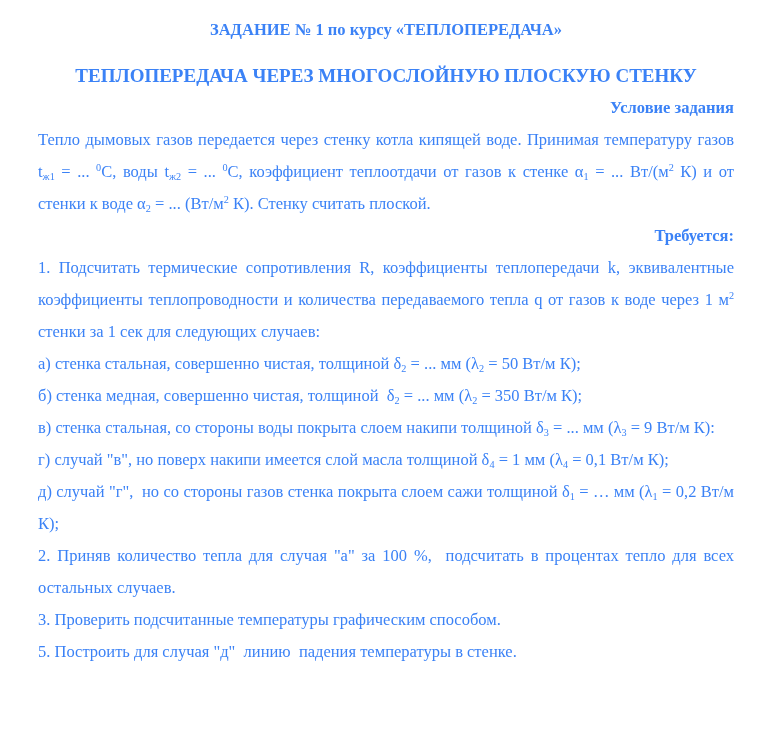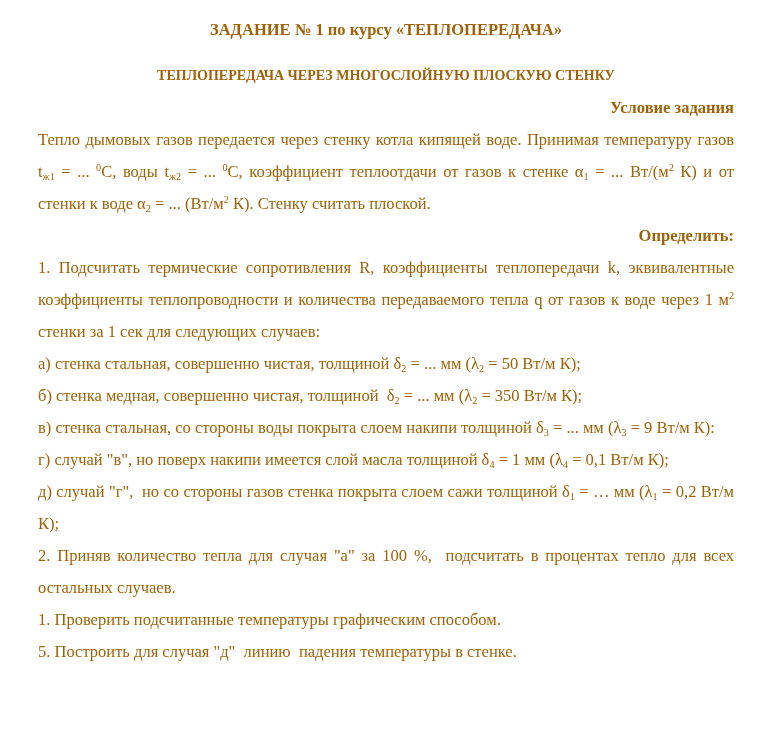--- a/index.html
+++ b/index.html
@@ -6,34 +6,34 @@
     margin: 0;
     padding: 0;
     background: #ffffff;
   }
   .page {
     width: 772px;
     min-height: 754px;
     box-sizing: border-box;
     padding: 12px 38px 16px 38px;
     background: #ffffff;
-    color: #a16207;
+    color: #3b82f6;
     font-family: "Liberation Serif", "DejaVu Serif", serif;
     font-size: 16.5px;
     line-height: 32px;
   }
   .doc-title {
     font-size: 16.5px;
     font-weight: bold;
     text-align: center;
     margin: 2px 0 14px 0;
     line-height: 32px;
   }
   .doc-subtitle {
-    font-size: 14px;
+    font-size: 19px;
     font-weight: bold;
     text-align: center;
     margin: 0 0 0 0;
     line-height: 32px;
   }
   .heading {
     font-size: 16.5px;
     font-weight: bold;
     text-align: right;
     margin: 0;
@@ -58,23 +58,23 @@
 </head>
 <body>
 
 <div class="page">
   <h1 class="doc-title">ЗАДАНИЕ № 1 по курсу «ТЕПЛОПЕРЕДАЧА»</h1>
   <h2 class="doc-subtitle">ТЕПЛОПЕРЕДАЧА ЧЕРЕЗ МНОГОСЛОЙНУЮ ПЛОСКУЮ СТЕНКУ</h2>
 
   <h3 class="heading">Условие задания</h3>
   <p class="body-par"><span>Тепло дымовых газов передается через стенку котла кипящей воде. Принимая температуру газов t</span><sub>ж1</sub><span> = ... </span><sup>0</sup><span>С, воды t</span><sub>ж2</sub><span> = ... </span><sup>0</sup><span>С, коэффициент теплоотдачи от газов к стенке α</span><sub>1</sub><span> = ... Вт/(м</span><sup>2</sup><span> К) и от стенки к воде α</span><sub>2</sub><span> = ... (Вт/м</span><sup>2</sup><span> К). Стенку считать плоской.</span></p>
 
-  <h3 class="heading">Определить:</h3>
+  <h3 class="heading">Требуется:</h3>
   <p class="body-par"><span>1. Подсчитать термические сопротивления R, коэффициенты теплопередачи k, эквивалентные коэффициенты теплопроводности и количества передаваемого тепла q от газов к воде через 1 м</span><sup>2</sup><span> стенки за 1 сек для следующих случаев:</span></p>
   <p class="body-par"><span>а) стенка стальная, совершенно чистая, толщиной δ</span><sub>2</sub><span> = ... мм (λ</span><sub>2</sub><span> = 50 Вт/м К);</span></p>
   <p class="body-par"><span>б) стенка медная, совершенно чистая, толщиной &nbsp;δ</span><sub>2</sub><span> = ... мм (λ</span><sub>2</sub><span> = 350 Вт/м К);</span></p>
   <p class="body-par"><span>в) стенка стальная, со стороны воды покрыта слоем накипи толщиной δ</span><sub>3</sub><span> = ... мм (λ</span><sub>3</sub><span> = 9 Вт/м К):</span></p>
   <p class="body-par"><span>г) случай "в", но поверх накипи имеется слой масла толщиной δ</span><sub>4</sub><span> = 1 мм (λ</span><sub>4</sub><span> = 0,1 Вт/м К);</span></p>
   <p class="body-par"><span>д) случай "г",&nbsp; но со стороны газов стенка покрыта слоем сажи толщиной δ</span><sub>1</sub><span> = … мм (λ</span><sub>1</sub><span> = 0,2 Вт/м К);</span></p>
   <p class="body-par">2. Приняв количество тепла для случая "а" за 100 %,&nbsp; подсчитать в процентах тепло для всех остальных случаев.</p>
-  <p class="body-par">1. Проверить подсчитанные температуры графическим способом.</p>
+  <p class="body-par">3. Проверить подсчитанные температуры графическим способом.</p>
   <p class="body-par">5. Построить для случая "д"&nbsp; линию&nbsp; падения температуры в стенке.</p>
 </div>
 
 </body></html>

